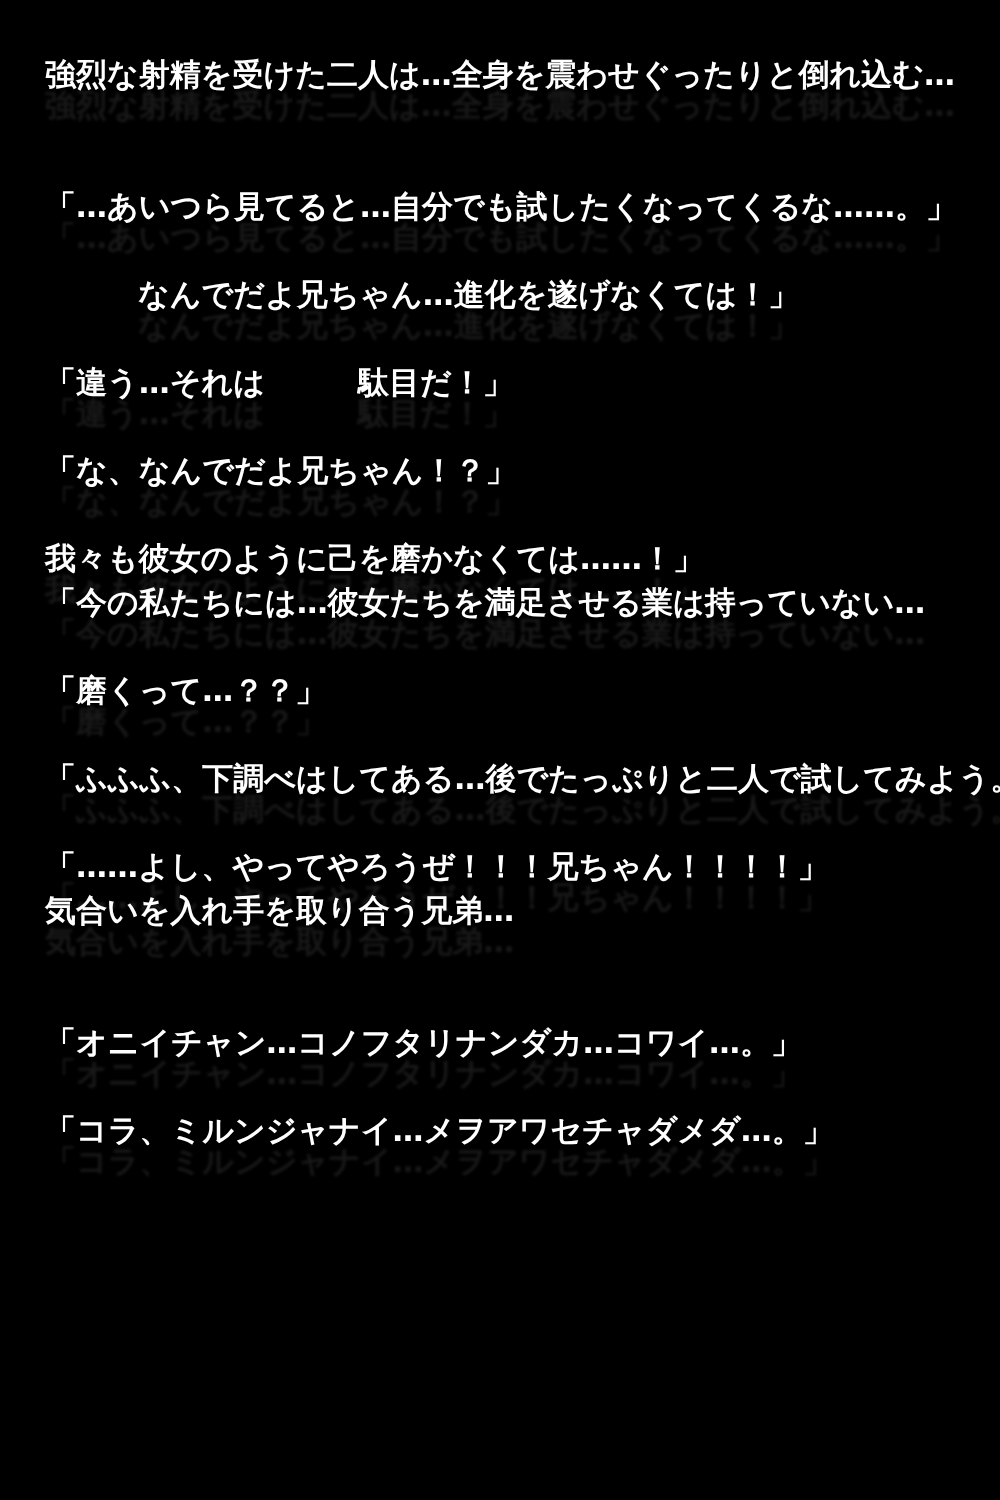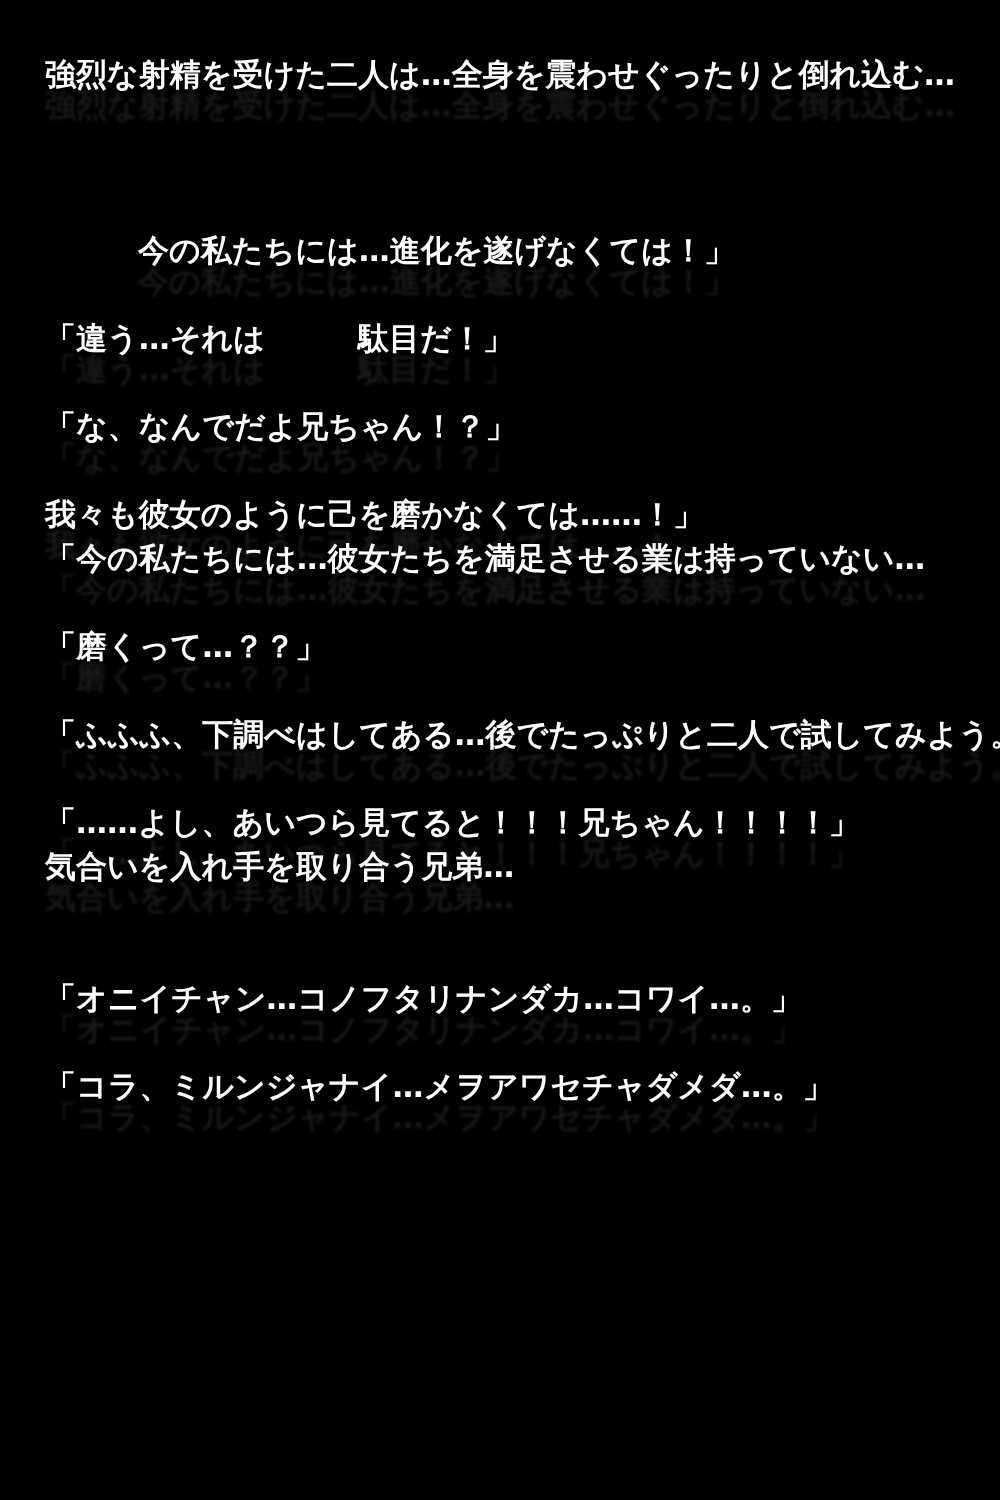--- a/index.html
+++ b/index.html
@@ -36,35 +36,36 @@
   }
 </style>
 </head>
 <body>
 
 <div class="page">
   <div class="text-block">
       <div class="line">強烈な射精を受けた二人は…全身を震わせぐったりと倒れ込む…</div>
       <div class="line blank"></div>
       <div class="line blank"></div>
+      <div class="line">「…あいつら見てると…自分でも試したくなってくるな……。」</div>
       <div class="line blank"></div>
-      <div class="line">　　　今の私たちには…進化を遂げなくては！」</div>
+      <div class="line">　　　なんでだよ兄ちゃん…進化を遂げなくては！」</div>
       <div class="line blank"></div>
       <div class="line">「違う…それは　　　駄目だ！」</div>
       <div class="line blank"></div>
       <div class="line">「な、なんでだよ兄ちゃん！？」</div>
       <div class="line blank"></div>
       <div class="line">我々も彼女のように己を磨かなくては……！」</div>
       <div class="line">「今の私たちには…彼女たちを満足させる業は持っていない…</div>
       <div class="line blank"></div>
       <div class="line">「磨くって…？？」</div>
       <div class="line blank"></div>
       <div class="line">「ふふふ、下調べはしてある…後でたっぷりと二人で試してみよう。」</div>
       <div class="line blank"></div>
-      <div class="line">「……よし、あいつら見てると！！！兄ちゃん！！！！」</div>
+      <div class="line">「……よし、やってやろうぜ！！！兄ちゃん！！！！」</div>
       <div class="line">気合いを入れ手を取り合う兄弟…</div>
       <div class="line blank"></div>
       <div class="line blank"></div>
       <div class="line">「オニイチャン…コノフタリナンダカ…コワイ…。」</div>
       <div class="line blank"></div>
       <div class="line">「コラ、ミルンジャナイ…メヲアワセチャダメダ…。」</div>
     </div>
 </div>
 
 </body></html>

